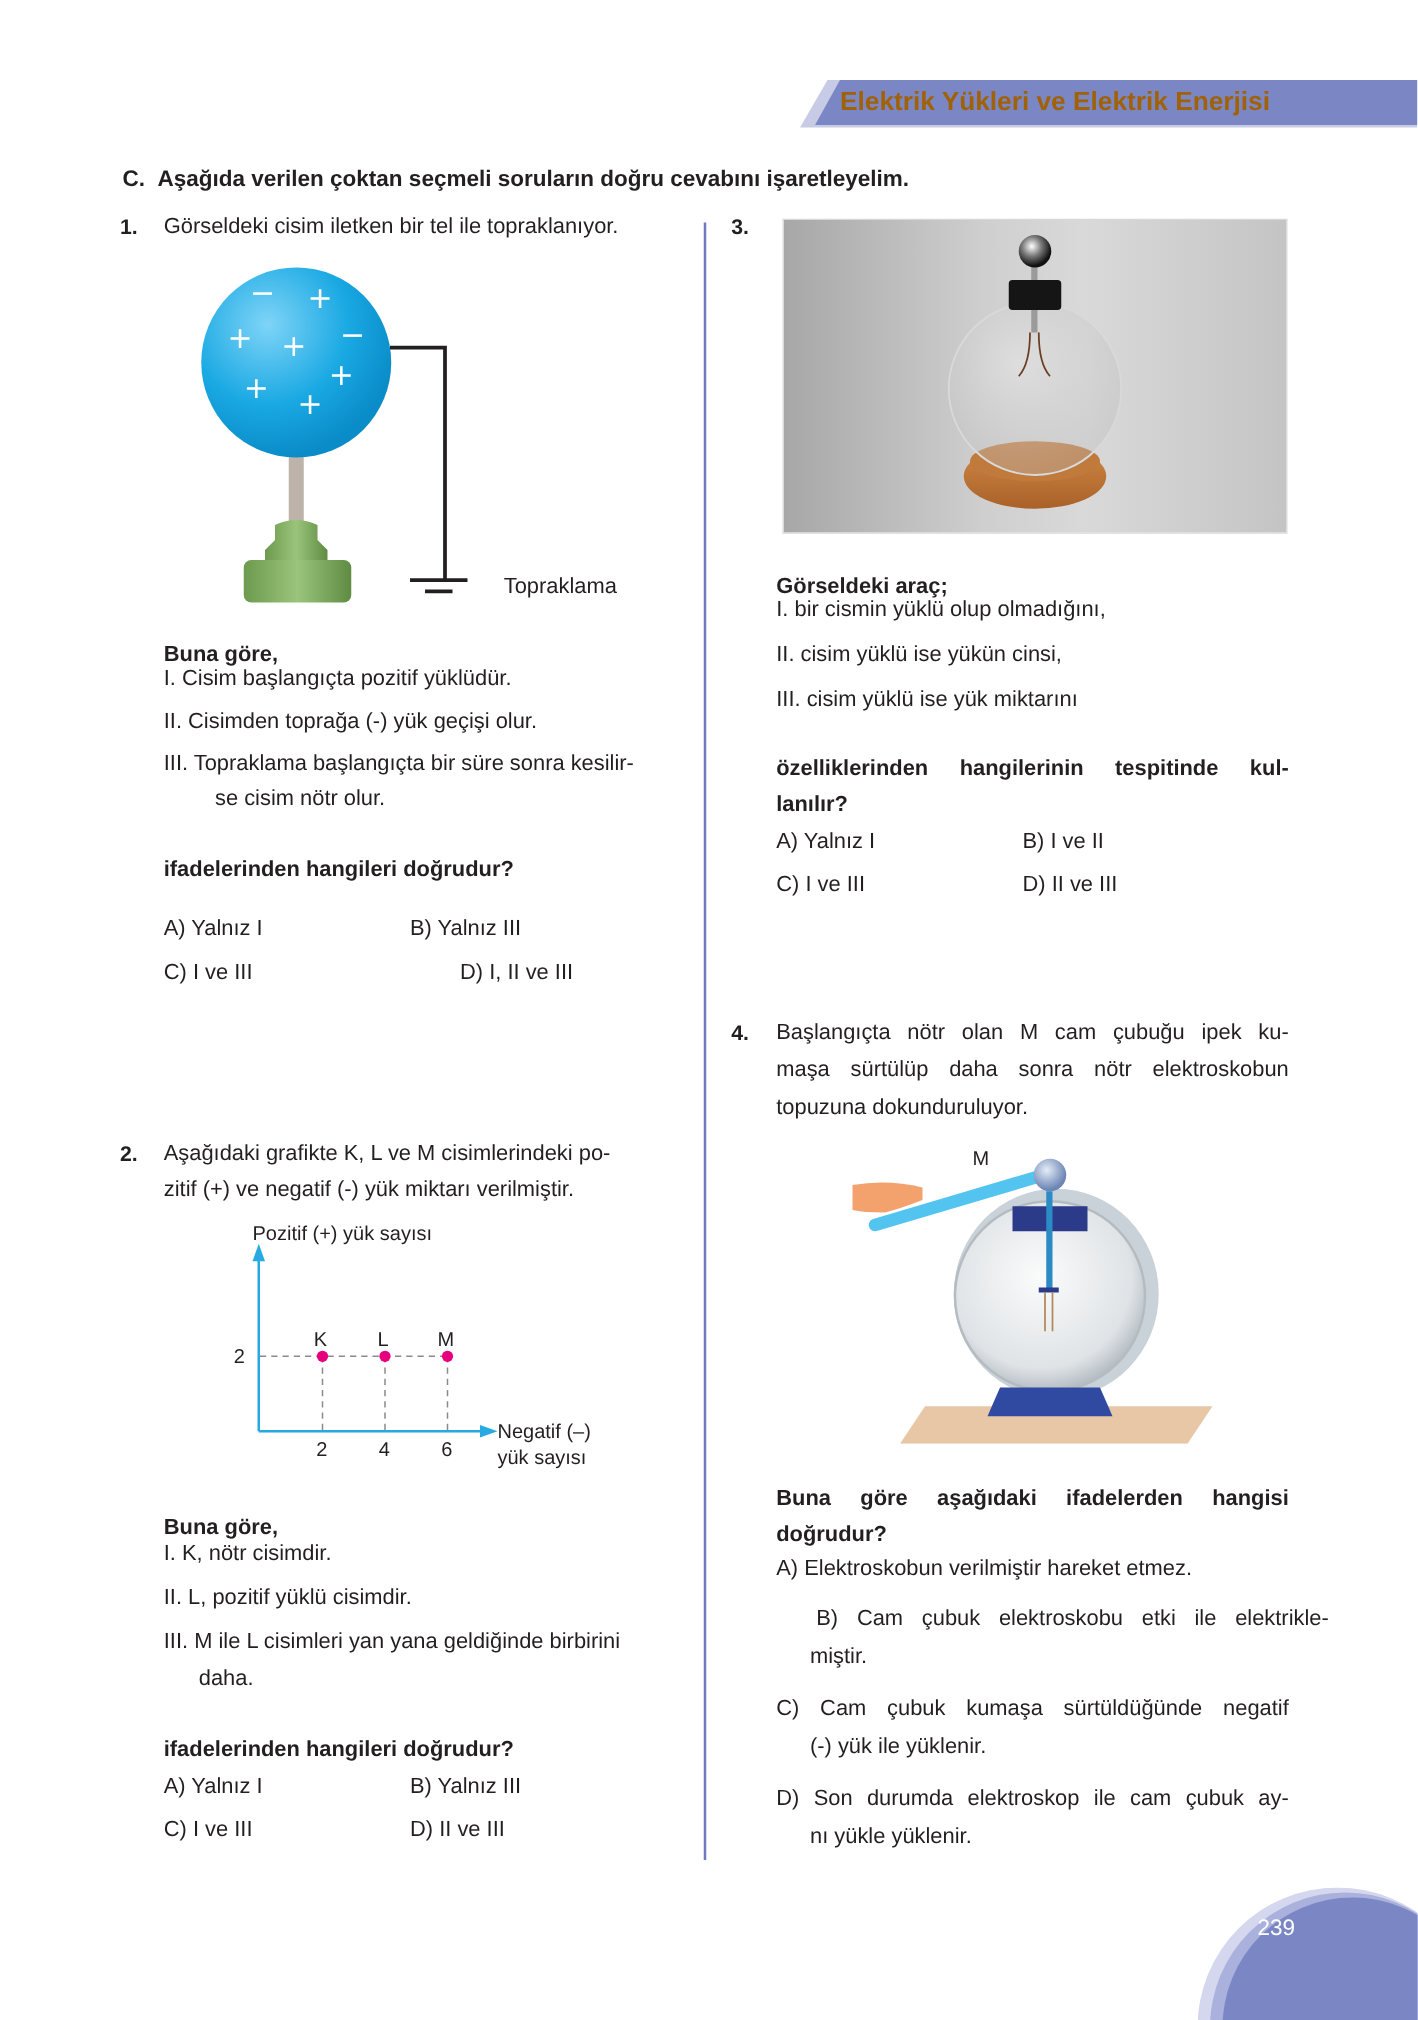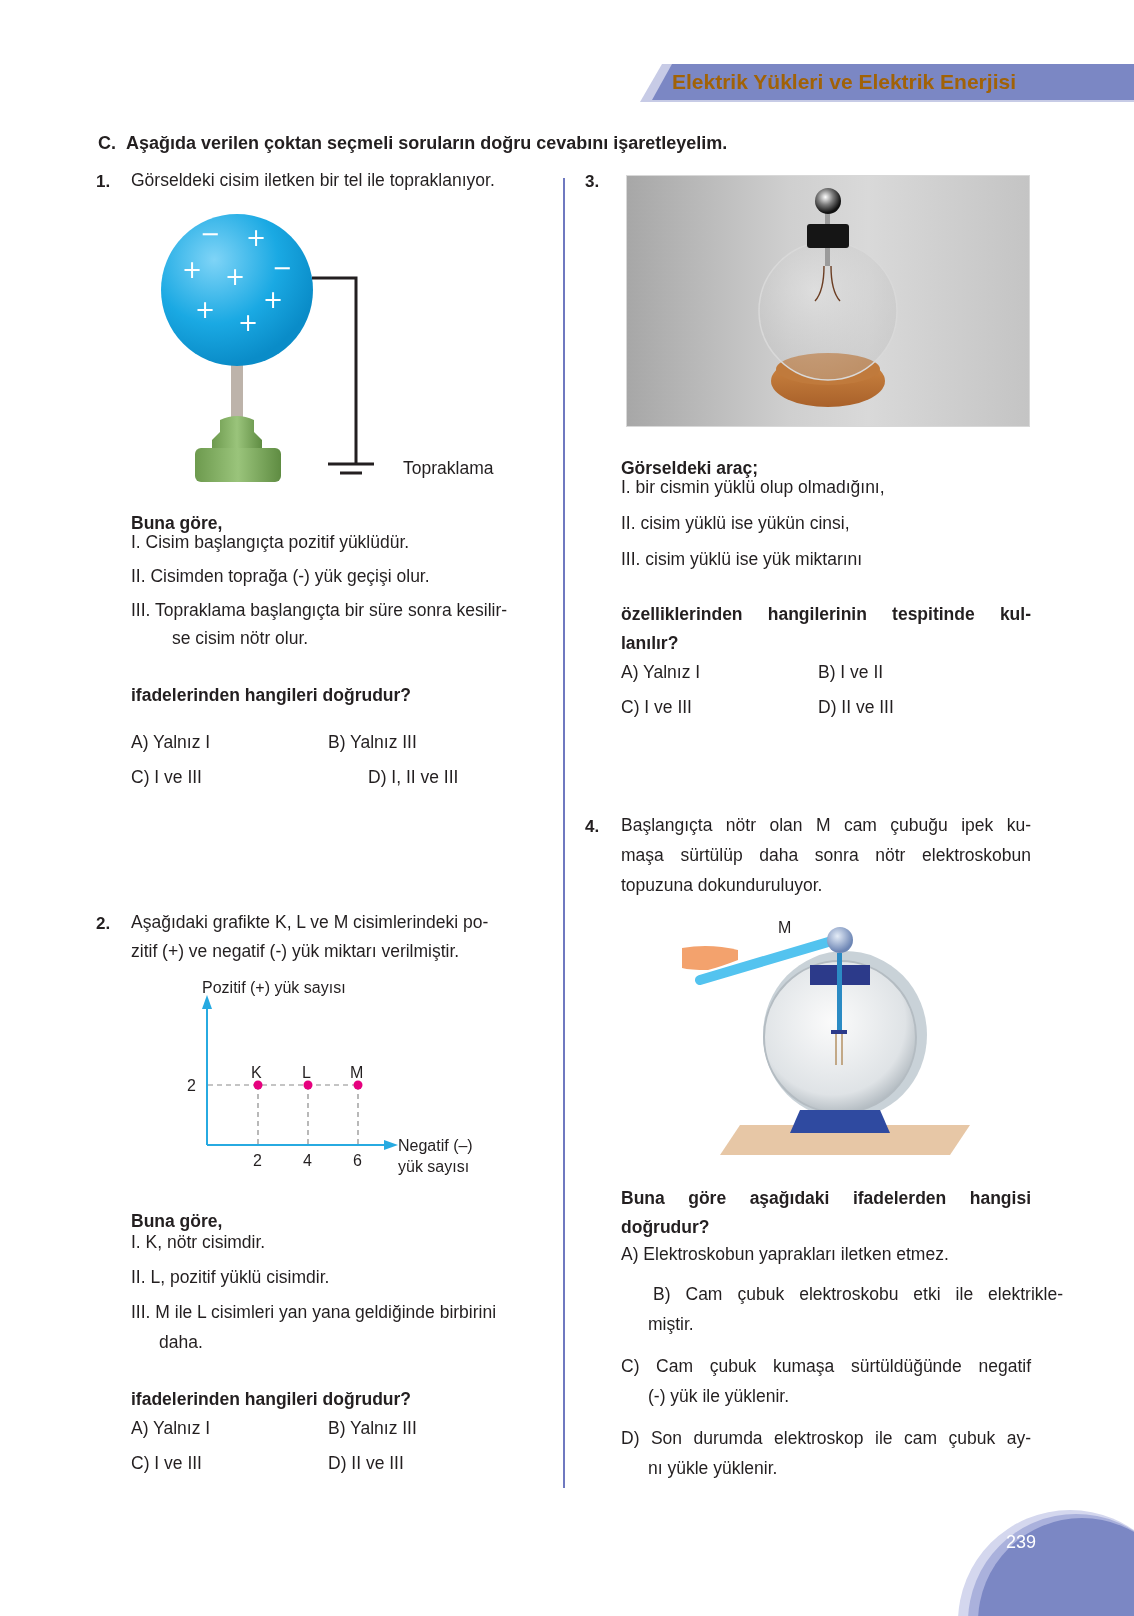--- a/index.html
+++ b/index.html
@@ -193,21 +193,21 @@
     <line x1="162" y1="119" x2="162" y2="150" stroke="#b08a5a" stroke-width="1.4"></line>
     <line x1="20" y1="65" x2="155" y2="25" stroke="#53c3ef" stroke-width="10" stroke-linecap="round"></line>
     <circle cx="160" cy="25" r="13" fill="url(#knob)"></circle>
     <path d="M2 33 Q30 28 58 35 L58 45 Q40 52 28 55 Q10 55 2 53 Z" fill="#f3a26d"></path>
   </svg>
 </div>
 <div class="abs" style="left:778px;top:919px;font-size:16px;">M</div>
 
 <div class="abs txt bold" style="left:621px;top:1169px;width:410px;text-align:justify;text-align-last:justify;">Buna göre aşağıdaki ifadelerden hangisi</div>
 <div class="abs txt bold" style="left:621px;top:1198px;">doğrudur?</div>
-<div class="abs txt" style="left:621px;top:1240px;">A)  Elektroskobun yaprakları iletken etmez.</div>
+<div class="abs txt" style="left:621px;top:1240px;">A)  Elektroskobun verilmiştir hareket etmez.</div>
 <div class="abs txt" style="left:621px;top:1280px;width:410px;text-align:justify;text-align-last:justify;margin-left:32px;">B)  Cam çubuk elektroskobu etki ile elektrikle-</div>
 <div class="abs txt" style="left:648px;top:1310px;">miştir.</div>
 <div class="abs txt" style="left:621px;top:1352px;width:410px;text-align:justify;text-align-last:justify;">C)  Cam çubuk kumaşa sürtüldüğünde negatif</div>
 <div class="abs txt" style="left:648px;top:1382px;">(-) yük ile yüklenir.</div>
 <div class="abs txt" style="left:621px;top:1424px;width:410px;text-align:justify;text-align-last:justify;">D)  Son durumda elektroskop ile cam çubuk ay-</div>
 <div class="abs txt" style="left:648px;top:1454px;">nı yükle yüklenir.</div>
 
 <div class="abs" style="left:958px;top:1510px;width:200px;height:200px;">
   <svg width="200" height="200" viewBox="0 0 200 200">
     <circle cx="112" cy="112" r="112" fill="#d4d7ee"></circle>

